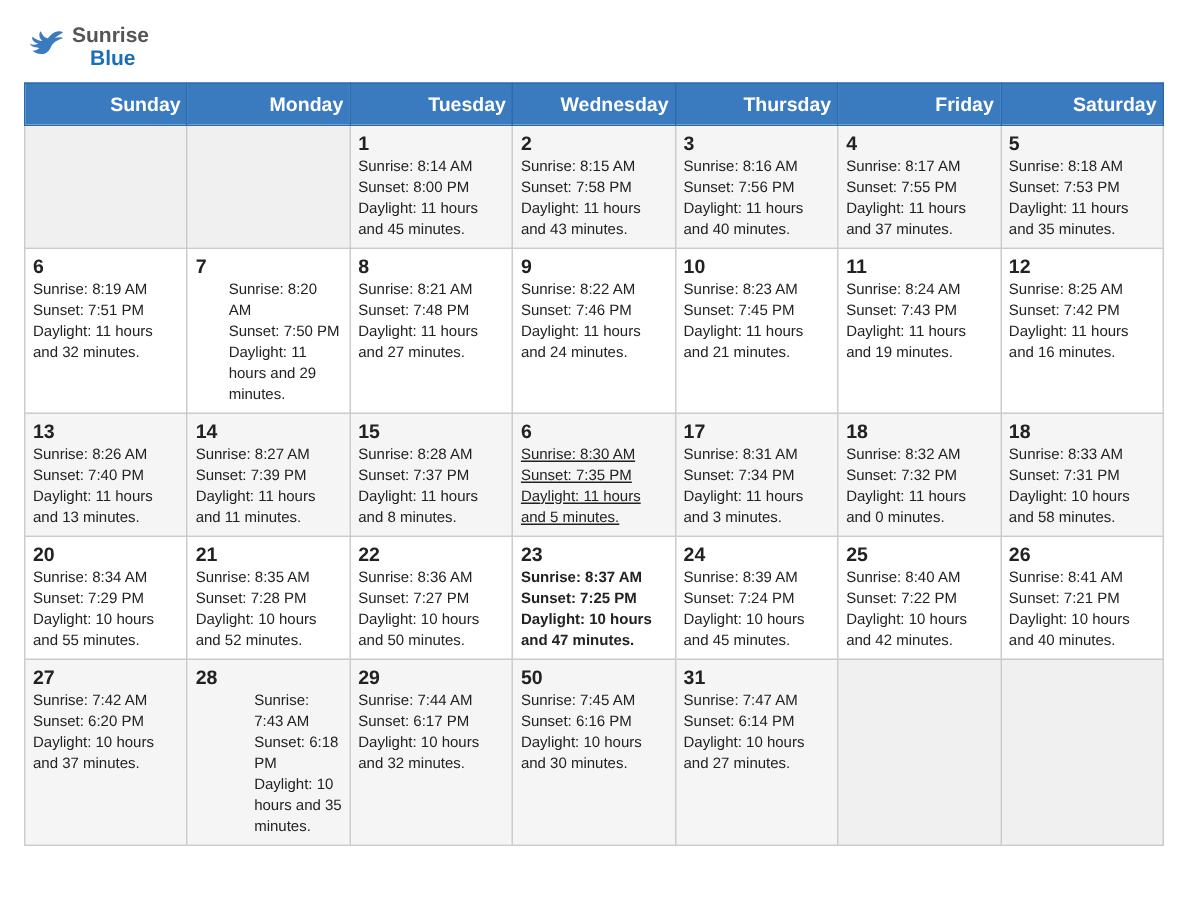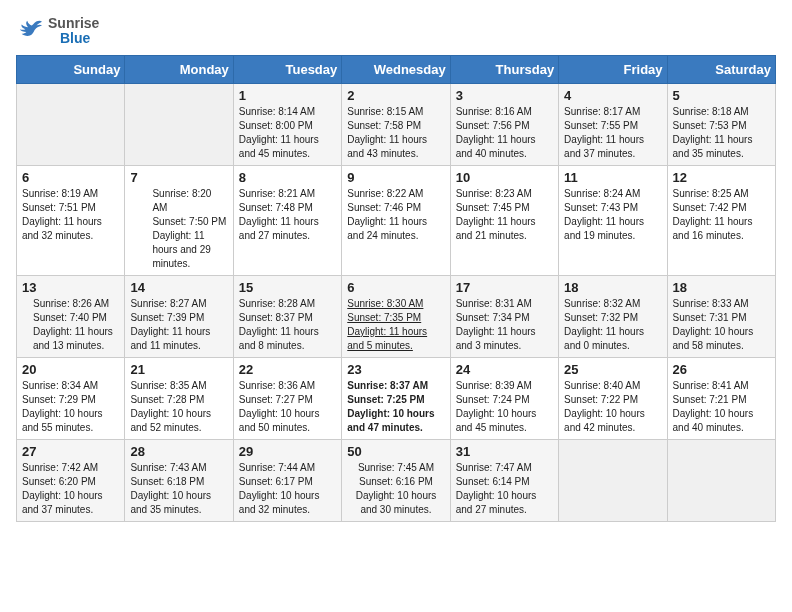--- a/index.html
+++ b/index.html
@@ -195,34 +195,34 @@
         <td>
           <span class="day-number">12</span>
           <div class="day-info" style="white-space: pre-line;">Sunrise: 8:25 AM
 Sunset: 7:42 PM
 Daylight: 11 hours and 16 minutes.</div>
         </td>
       </tr>
       <tr>
         <td>
           <span class="day-number">13</span>
-          <div class="day-info" style="white-space: pre-line; margin-left: 11px;">Sunrise: 8:26 AM
+          <div class="day-info" style="white-space: pre-line;">Sunrise: 8:26 AM
 Sunset: 7:40 PM
 Daylight: 11 hours and 13 minutes.</div>
         </td>
         <td>
           <span class="day-number">14</span>
           <div class="day-info" style="white-space: pre-line;">Sunrise: 8:27 AM
 Sunset: 7:39 PM
 Daylight: 11 hours and 11 minutes.</div>
         </td>
         <td>
           <span class="day-number">15</span>
           <div class="day-info" style="white-space: pre-line;">Sunrise: 8:28 AM
-Sunset: 8:37 PM
+Sunset: 7:37 PM
 Daylight: 11 hours and 8 minutes.</div>
         </td>
         <td>
           <span class="day-number">6</span>
           <div class="day-info" style="white-space: pre-line; text-decoration: underline;">Sunrise: 8:30 AM
 Sunset: 7:35 PM
 Daylight: 11 hours and 5 minutes.</div>
         </td>
         <td>
           <span class="day-number">17</span>
@@ -289,33 +289,33 @@
       </tr>
       <tr>
         <td>
           <span class="day-number">27</span>
           <div class="day-info" style="white-space: pre-line;">Sunrise: 7:42 AM
 Sunset: 6:20 PM
 Daylight: 10 hours and 37 minutes.</div>
         </td>
         <td>
           <span class="day-number">28</span>
-          <div class="day-info" style="white-space: pre-line;">Sunrise: 7:43 AM
+          <div class="day-info" style="white-space: pre-line; margin-left: 39px;">Sunrise: 7:43 AM
 Sunset: 6:18 PM
 Daylight: 10 hours and 35 minutes.</div>
         </td>
         <td>
           <span class="day-number">29</span>
           <div class="day-info" style="white-space: pre-line;">Sunrise: 7:44 AM
 Sunset: 6:17 PM
 Daylight: 10 hours and 32 minutes.</div>
         </td>
         <td>
           <span class="day-number">50</span>
-          <div class="day-info" style="white-space: pre-line; text-align: center;">Sunrise: 7:45 AM
+          <div class="day-info" style="white-space: pre-line;">Sunrise: 7:45 AM
 Sunset: 6:16 PM
 Daylight: 10 hours and 30 minutes.</div>
         </td>
         <td>
           <span class="day-number">31</span>
           <div class="day-info" style="white-space: pre-line;">Sunrise: 7:47 AM
 Sunset: 6:14 PM
 Daylight: 10 hours and 27 minutes.</div>
         </td>
         <td class="empty-cell"></td>

